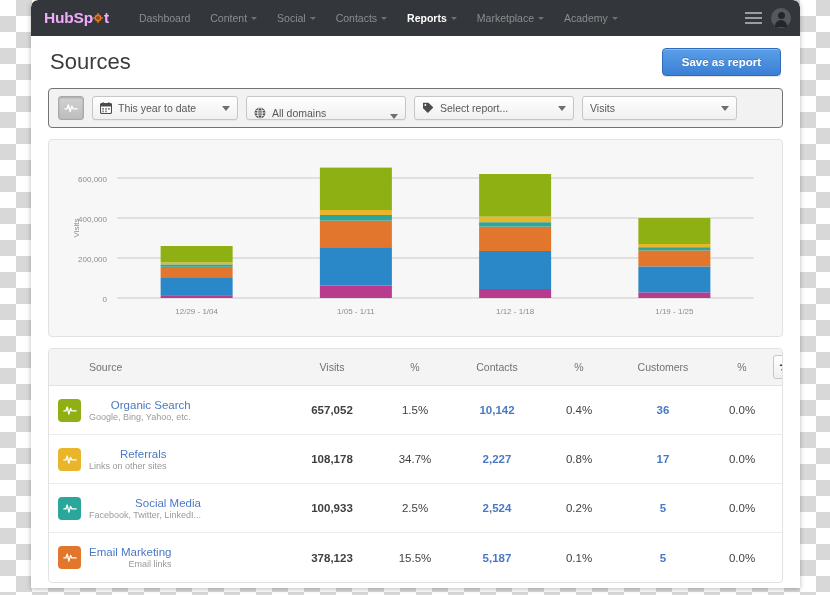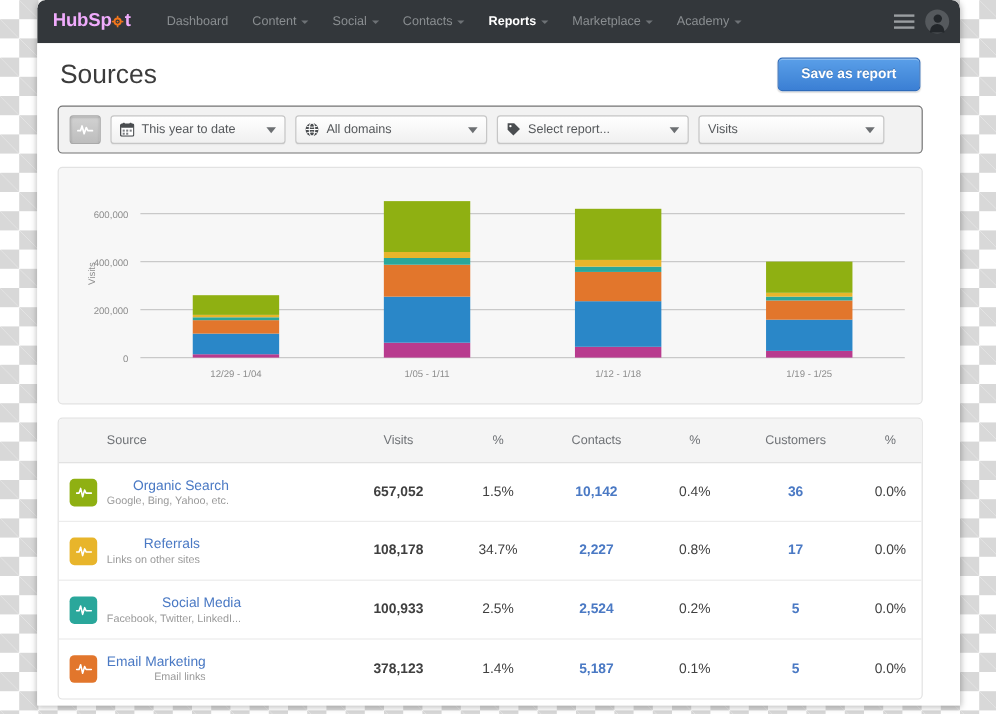--- a/index.html
+++ b/index.html
@@ -77,21 +77,21 @@
   #avatar::before {
     content: ""; position: absolute; left: 6.5px; top: 4px;
     width: 7px; height: 7px; border-radius: 50%; background: #23272b;
   }
   #avatar::after {
     content: ""; position: absolute; left: 4px; top: 12px;
     width: 12px; height: 7px; border-radius: 6px 6px 0 0; background: #23272b;
   }
 
   
-  #page { padding: 12px 31px 0 17px; background: #ffffff; height: 552px; }
+  #page { padding: 12px 17px 0 17px; background: #ffffff; height: 552px; }
 
   #titlerow {
     display: flex; align-items: center; justify-content: space-between;
     margin-bottom: 12px; padding: 0 2px;
   }
   #pagetitle { font-size: 22px; color: #3c3c3c; font-weight: normal; }
 
   #saveBtn {
     background: linear-gradient(to bottom, #5a9fe8 0%, #3b7fd4 100%);
     border: 1px solid #2f6cbb;
@@ -127,21 +127,21 @@
     padding: 0 7px; gap: 6px; cursor: pointer;
     box-shadow: 0 1px 0 rgba(0,0,0,.04);
   }
   .dd-label { font-size: 10.5px; color: #55585b; flex: 1; white-space: nowrap; }
   .caret-dd {
     width: 0; height: 0; margin-left: 6px;
     border-left: 4px solid transparent; border-right: 4px solid transparent;
     border-top: 5px solid #6c6f72;
   }
   #dd-date    { width: 146px; }
-  #dd-domain  { width: 160px; }
+  #dd-domain  { width: 160px; align-items: flex-end; }
   #dd-report  { width: 160px; }
   #dd-metric  { width: 155px; }
 
   
   #chartcard {
     background: #f7f7f7;
     border: 1px solid #e2e2e2;
     border-radius: 4px;
     height: 198px;
     margin-bottom: 11px;
@@ -467,21 +467,21 @@
                 <svg width="14" height="11" viewBox="0 0 16 12">
                   <polyline points="1,6.5 3.3,6.5 4.8,2 6.7,10 8.6,3.6 10,6.5 15,6.5" fill="none" stroke="#ffffff" stroke-width="1.5" stroke-linejoin="round" stroke-linecap="round"></polyline>
                 </svg>
               </div>
               <div class="srctext">
                 <div class="srcname">Email Marketing</div>
                 <div class="srcsub">Email links</div>
               </div>
             </div>
             <div class="cell c-visits">378,123</div>
-            <div class="cell c-pct1 pct">1.4%</div>
+            <div class="cell c-pct1 pct">15.5%</div>
             <div class="cell c-contacts link">5,187</div>
             <div class="cell c-pct2 pct">0.1%</div>
             <div class="cell c-customers link">5</div>
             <div class="cell c-pct3 pct">0.0%</div>
             <div class="c-swap"></div>
           </div>
         </div>
     </div>
 
   </div>

